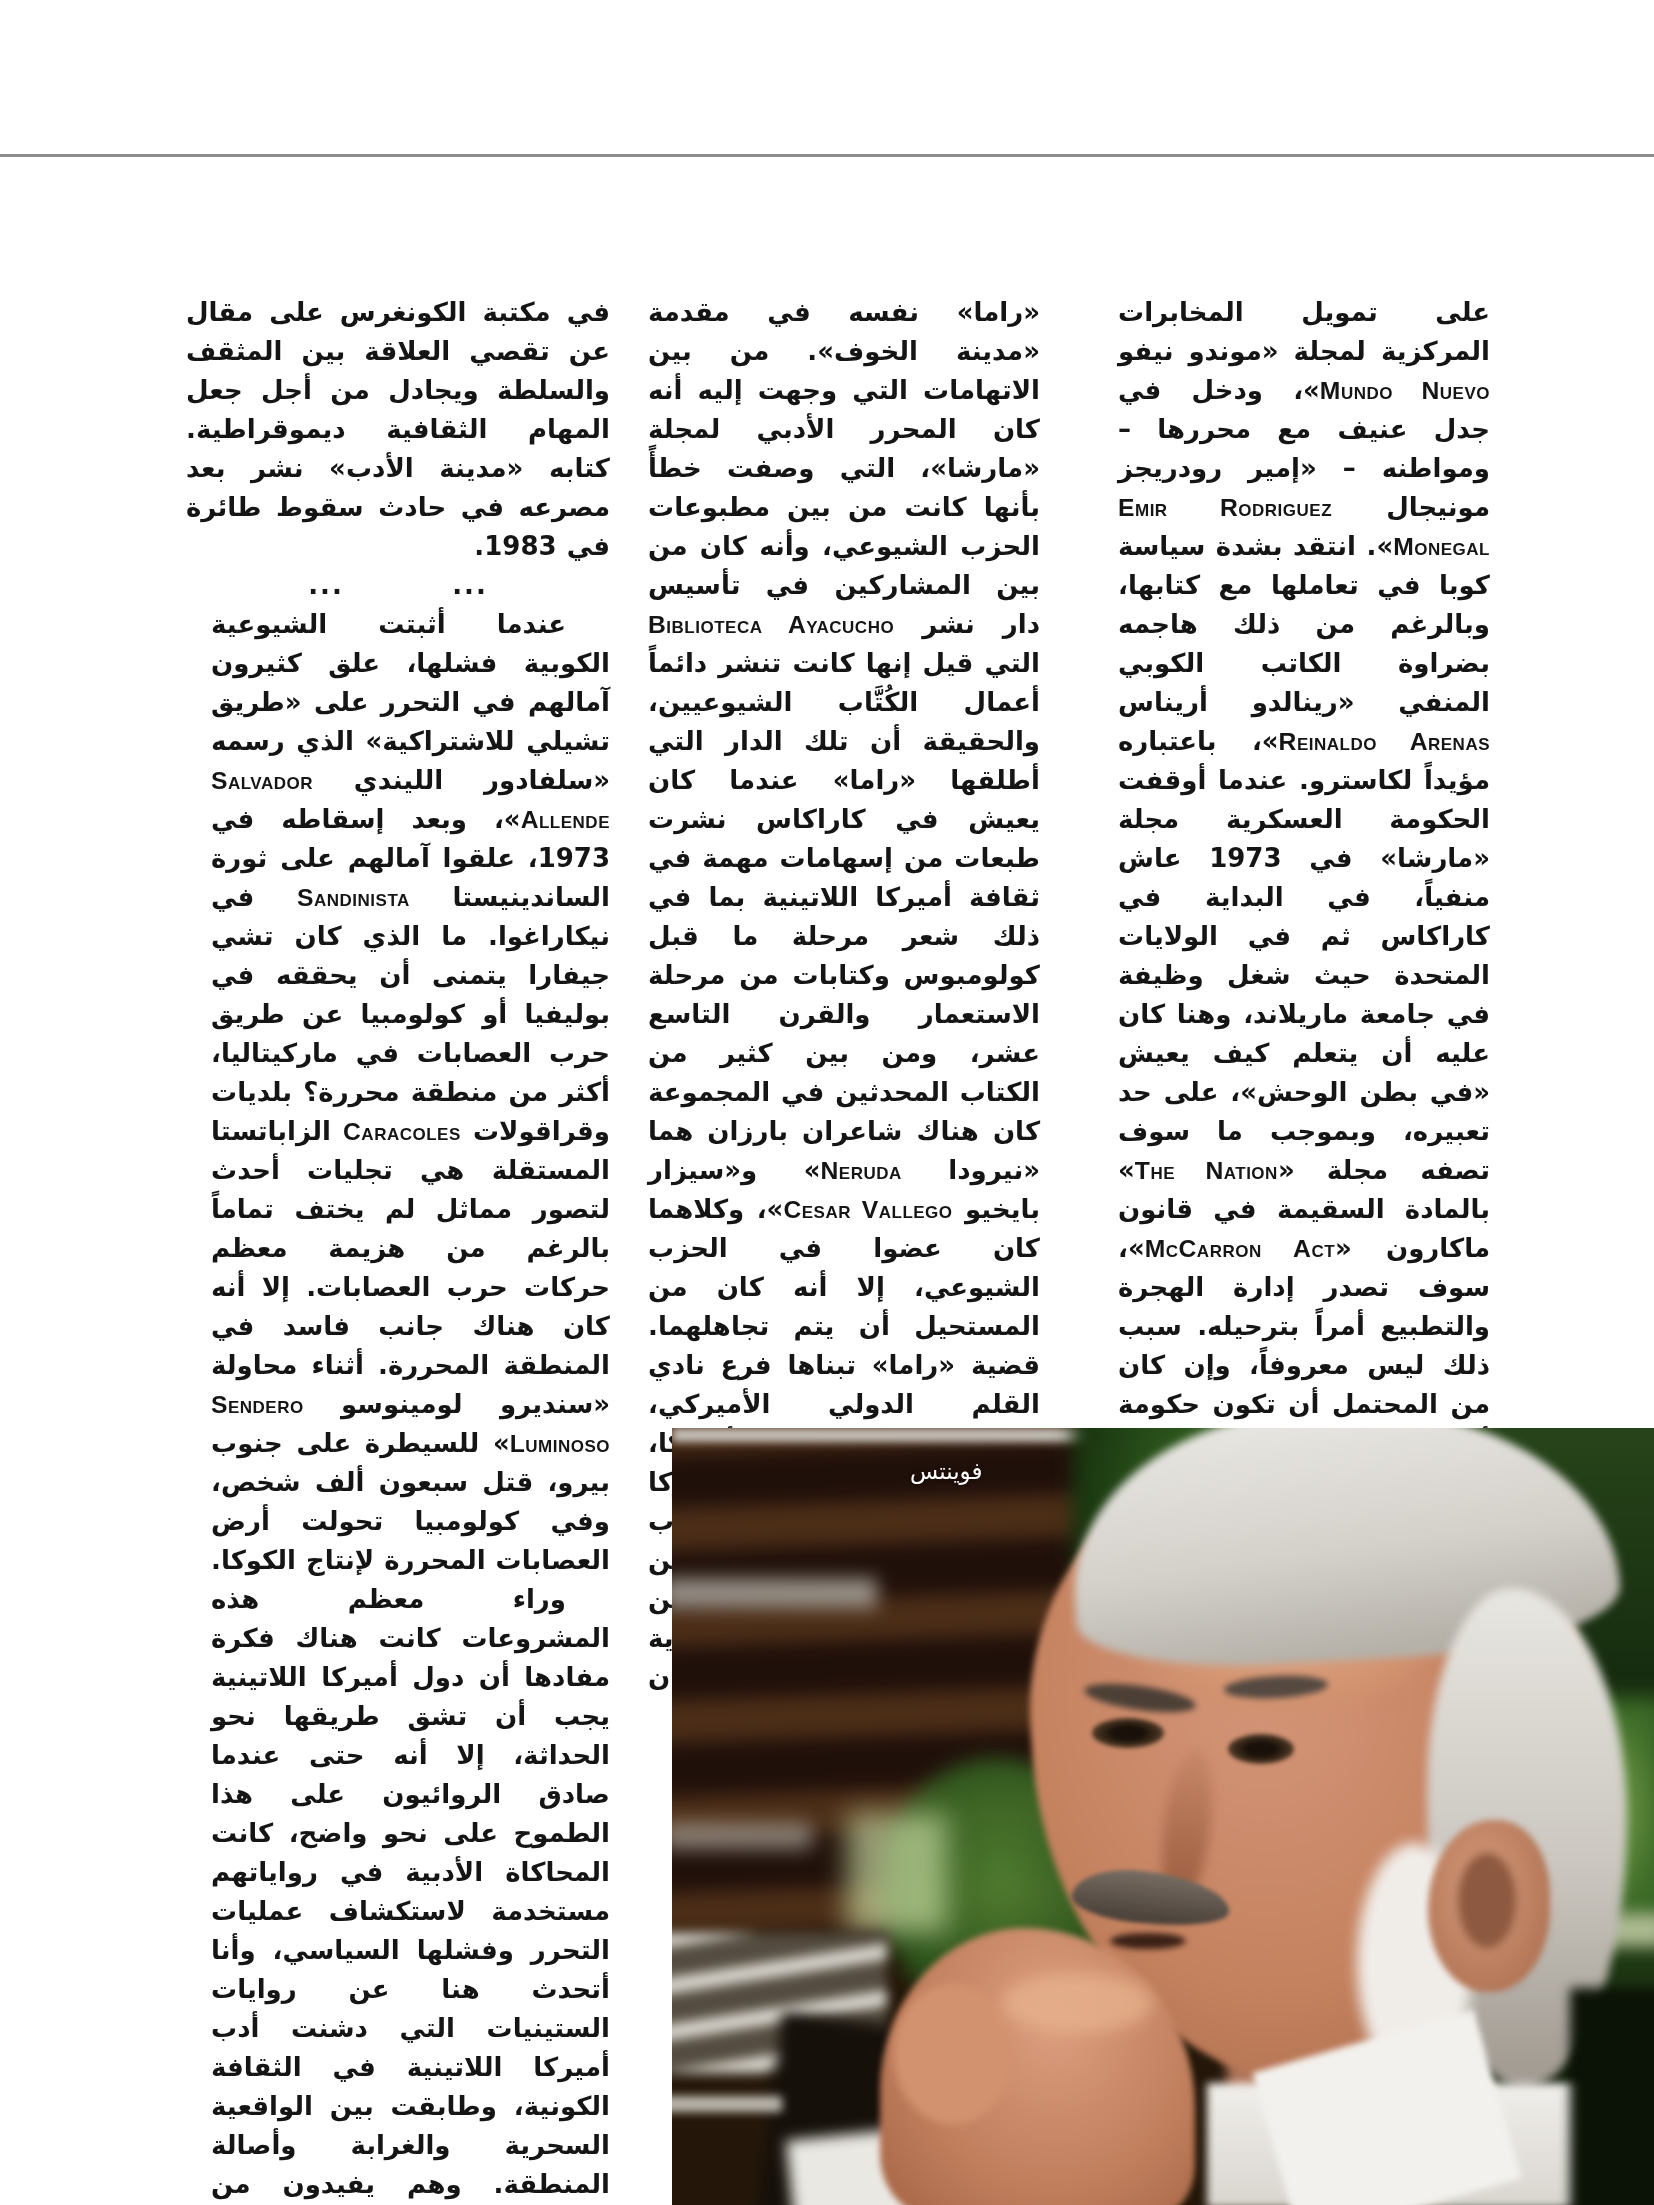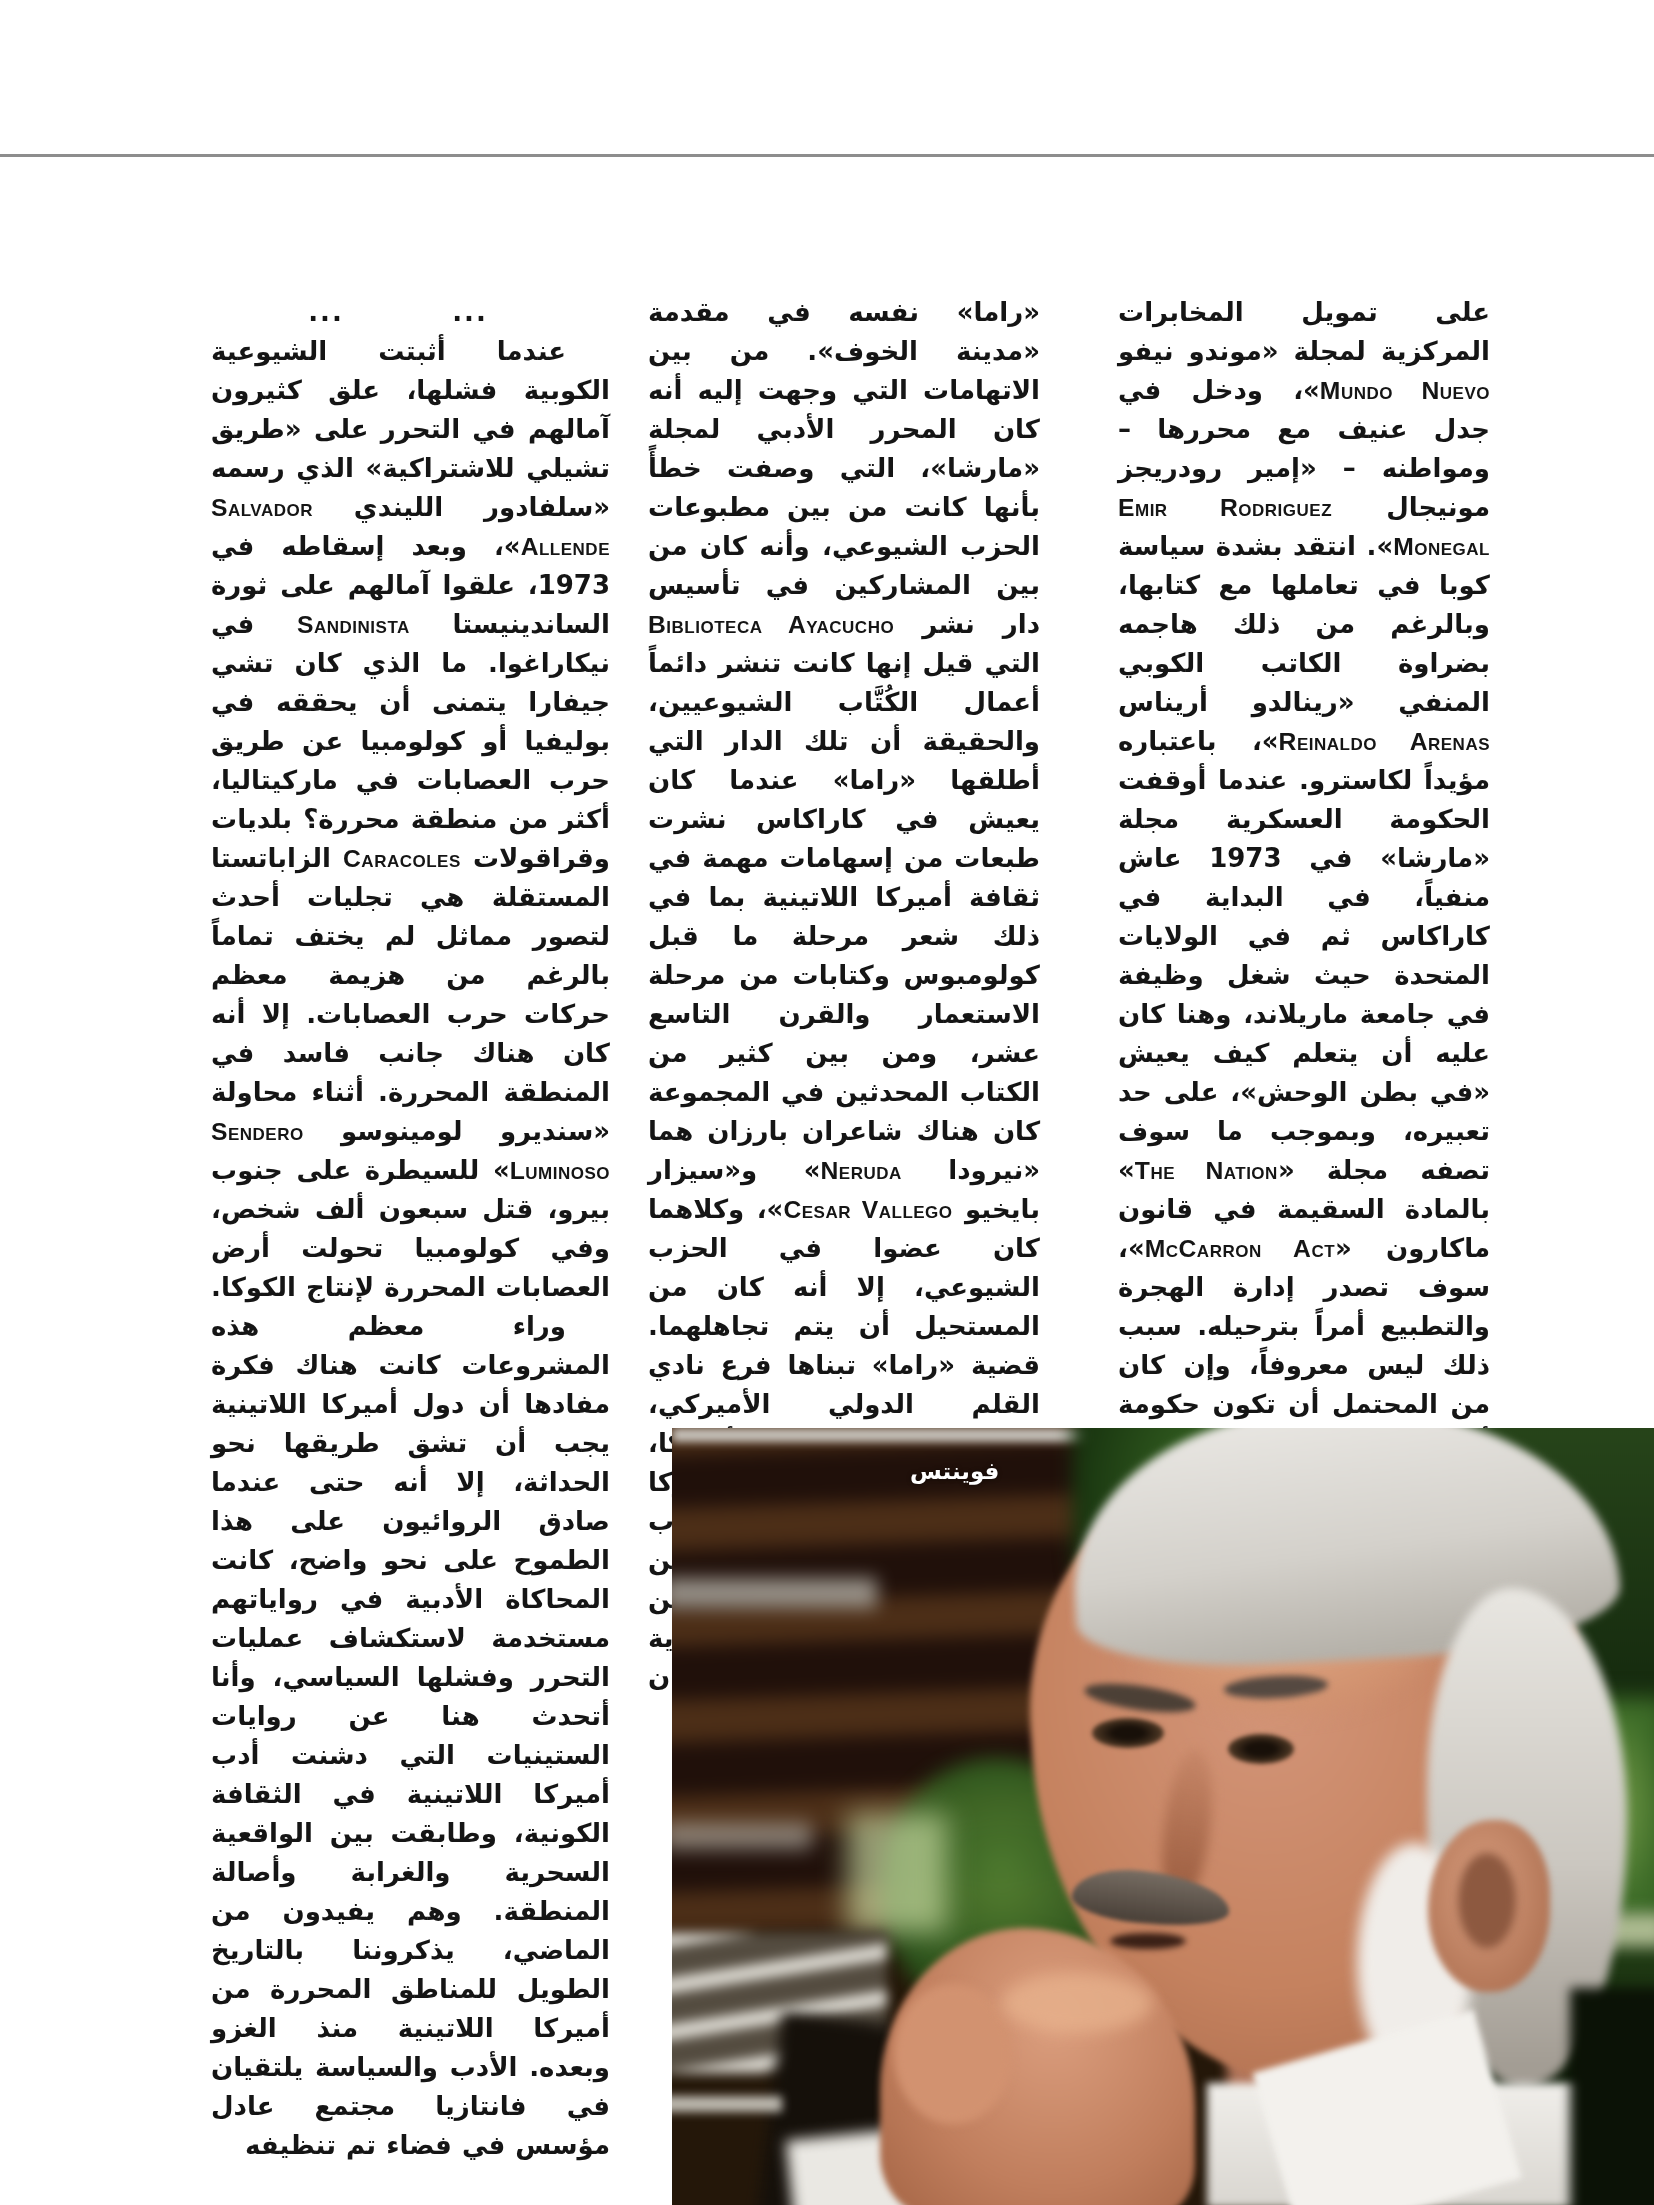--- a/index.html
+++ b/index.html
@@ -114,40 +114,41 @@
   .ph-shirt { left:535px; top:655px; width:450px; height:125px;
     background:linear-gradient(180deg,#f0eeea,#d9d6d0); filter:blur(4px); }
   .ph-collar { left:600px; top:610px; width:230px; height:175px; background:#f3f1ed;
     transform:rotate(-16deg); filter:blur(3px); }
   .ph-shoulder { left:118px; top:700px; width:240px; height:95px; background:#eae8e3;
     transform:rotate(-6deg); filter:blur(7px); }
   .ph-corner-dark { left:898px; top:560px; width:100px; height:230px; background:#0b1206; filter:blur(6px); }
 
   .photo-caption {
     position:absolute; left:238px; top:30px; direction:rtl;
-    color:#ffffff; font-weight:bold; font-size:23px;
+    color:#ffffff; font-weight:normal; font-size:23px;
     text-shadow:0 0 4px rgba(0,0,0,0.55); z-index:5;
   }
 </style>
 </head>
 <body>
 
 <div class="page">
 
   <div class="top-rule"></div>
 
   <div class="col col-right">
     <p class="ar">على تمويل المخابرات المركزية لمجلة «موندو نيفو <span class="latin">Mundo Nuevo</span>»، ودخل في جدل عنيف مع محررها – ومواطنه – «إمير رودريجز مونيجال <span class="latin">Emir Rodriguez Monegal</span>». انتقد بشدة سياسة كوبا في تعاملها مع كتابها، وبالرغم من ذلك هاجمه بضراوة الكاتب الكوبي المنفي «رينالدو أريناس <span class="latin">Reinaldo Arenas</span>»، باعتباره مؤيداً لكاسترو. عندما أوقفت الحكومة العسكرية مجلة «مارشا» في 1973 عاش منفياً، في البداية في كاراكاس ثم في الولايات المتحدة حيث شغل وظيفة في جامعة ماريلاند، وهنا كان عليه أن يتعلم كيف يعيش «في بطن الوحش»، على حد تعبيره، وبموجب ما سوف تصفه مجلة «<span class="latin">The Nation</span>» بالمادة السقيمة في قانون ماكارون «<span class="latin">McCarron Act</span>»، سوف تصدر إدارة الهجرة والتطبيع أمراً بترحيله. سبب ذلك ليس معروفاً، وإن كان من المحتمل أن تكون حكومة أوروغواي العسكرية كانت تحاول أن تظهر من خلال سفارتها دورها القوي في الحرب على الشيوعية بالمساعدة في الكشف عن المتعاطفين معها، وذلك بالرغم من أن «راما» كان دائماً صاحب موقف مستقل. عبثية تلك الاتهامات فضحها</p>
   </div>
 
   <div class="col col-middle">
     <p class="ar">«راما» نفسه في مقدمة «مدينة الخوف». من بين الاتهامات التي وجهت إليه أنه كان المحرر الأدبي لمجلة «مارشا»، التي وصفت خطأً بأنها كانت من بين مطبوعات الحزب الشيوعي، وأنه كان من بين المشاركين في تأسيس دار نشر <span class="latin">Biblioteca Ayacucho</span> التي قيل إنها كانت تنشر دائماً أعمال الكُتَّاب الشيوعيين، والحقيقة أن تلك الدار التي أطلقها «راما» عندما كان يعيش في كاراكاس نشرت طبعات من إسهامات مهمة في ثقافة أميركا اللاتينية بما في ذلك شعر مرحلة ما قبل كولومبوس وكتابات من مرحلة الاستعمار والقرن التاسع عشر، ومن بين كثير من الكتاب المحدثين في المجموعة كان هناك شاعران بارزان هما «نيرودا <span class="latin">Neruda</span>» و«سيزار بايخيو <span class="latin">Cesar Vallego</span>»، وكلاهما كان عضوا في الحزب الشيوعي، إلا أنه كان من المستحيل أن يتم تجاهلهما. قضية «راما» تبناها فرع نادي القلم الدولي الأميركي، ورابطة الكتاب في أميركا، وجمعية دراسات أميركا اللاتينية، ومحررو جمعية الأدب المقارن الدولية والكثير من منظمات حقوق الإنسان ولكن دون جدوى. ما يدعو للسخرية في الأمر، هو أن «راما» كان يعمل، قبل ترحيله،</p>
   </div>
 
   <div class="col col-left">
+    <p class="ar">في مكتبة الكونغرس على مقال عن تقصي العلاقة بين المثقف والسلطة ويجادل من أجل جعل المهام الثقافية ديموقراطية. كتابه «مدينة الأدب» نشر بعد مصرعه في حادث سقوط طائرة في 1983.</p>
     <p class="divider">...&nbsp;&nbsp;&nbsp;&nbsp;&nbsp;&nbsp;&nbsp;&nbsp;&nbsp;...</p>
     <p class="ar indent">عندما أثبتت الشيوعية الكوبية فشلها، علق كثيرون آمالهم في التحرر على «طريق تشيلي للاشتراكية» الذي رسمه «سلفادور الليندي <span class="latin">Salvador Allende</span>»، وبعد إسقاطه في 1973، علقوا آمالهم على ثورة الساندينيستا <span class="latin">Sandinista</span> في نيكاراغوا. ما الذي كان تشي جيفارا يتمنى أن يحققه في بوليفيا أو كولومبيا عن طريق حرب العصابات في ماركيتاليا، أكثر من منطقة محررة؟ بلديات وقراقولات <span class="latin">Caracoles</span> الزاباتستا المستقلة هي تجليات أحدث لتصور مماثل لم يختف تماماً بالرغم من هزيمة معظم حركات حرب العصابات. إلا أنه كان هناك جانب فاسد في المنطقة المحررة. أثناء محاولة «سنديرو لومينوسو <span class="latin">Sendero Luminoso</span>» للسيطرة على جنوب بيرو، قتل سبعون ألف شخص، وفي كولومبيا تحولت أرض العصابات المحررة لإنتاج الكوكا.</p>
     <p class="ar indent">وراء معظم هذه المشروعات كانت هناك فكرة مفادها أن دول أميركا اللاتينية يجب أن تشق طريقها نحو الحداثة، إلا أنه حتى عندما صادق الروائيون على هذا الطموح على نحو واضح، كانت المحاكاة الأدبية في رواياتهم مستخدمة لاستكشاف عمليات التحرر وفشلها السياسي، وأنا أتحدث هنا عن روايات الستينيات التي دشنت أدب أميركا اللاتينية في الثقافة الكونية، وطابقت بين الواقعية السحرية والغرابة وأصالة المنطقة. وهم يفيدون من الماضي، يذكروننا بالتاريخ الطويل للمناطق المحررة من أميركا اللاتينية منذ الغزو وبعده. الأدب والسياسة يلتقيان في فانتازيا مجتمع عادل مؤسس في فضاء تم تنظيفه</p>
   </div>
 
   <div class="photo">
     <div class="ph-wood"></div>
     <div class="ph-topband"></div>
     <div class="ph-streak1"></div>
     <div class="ph-streak2"></div>

